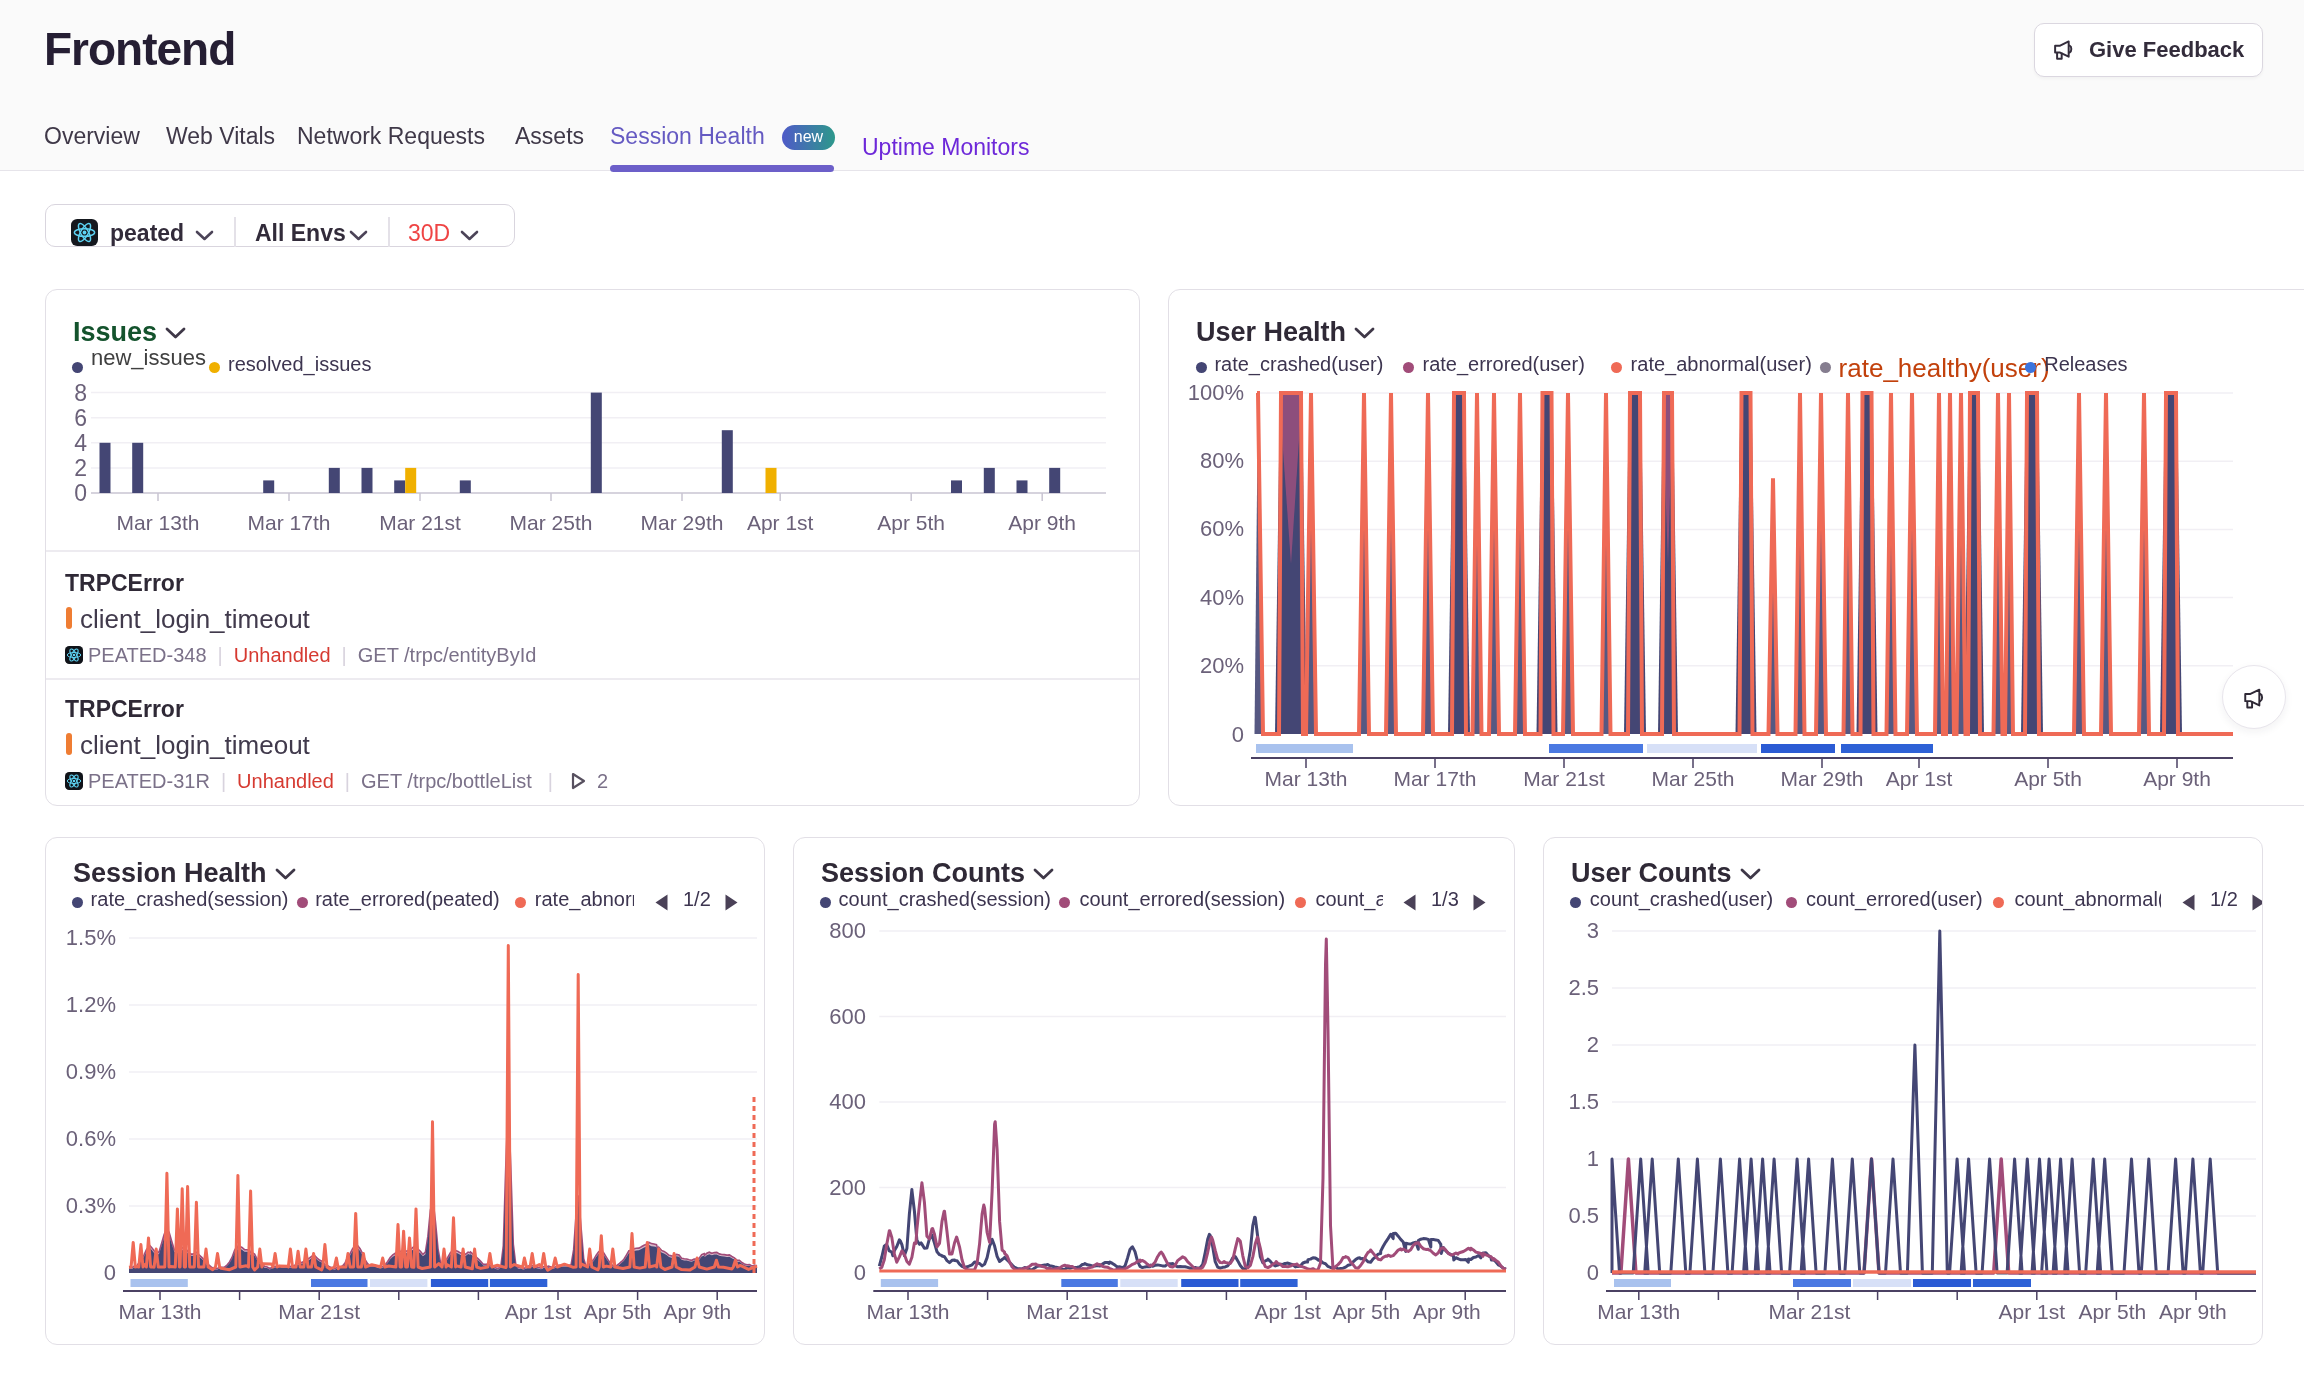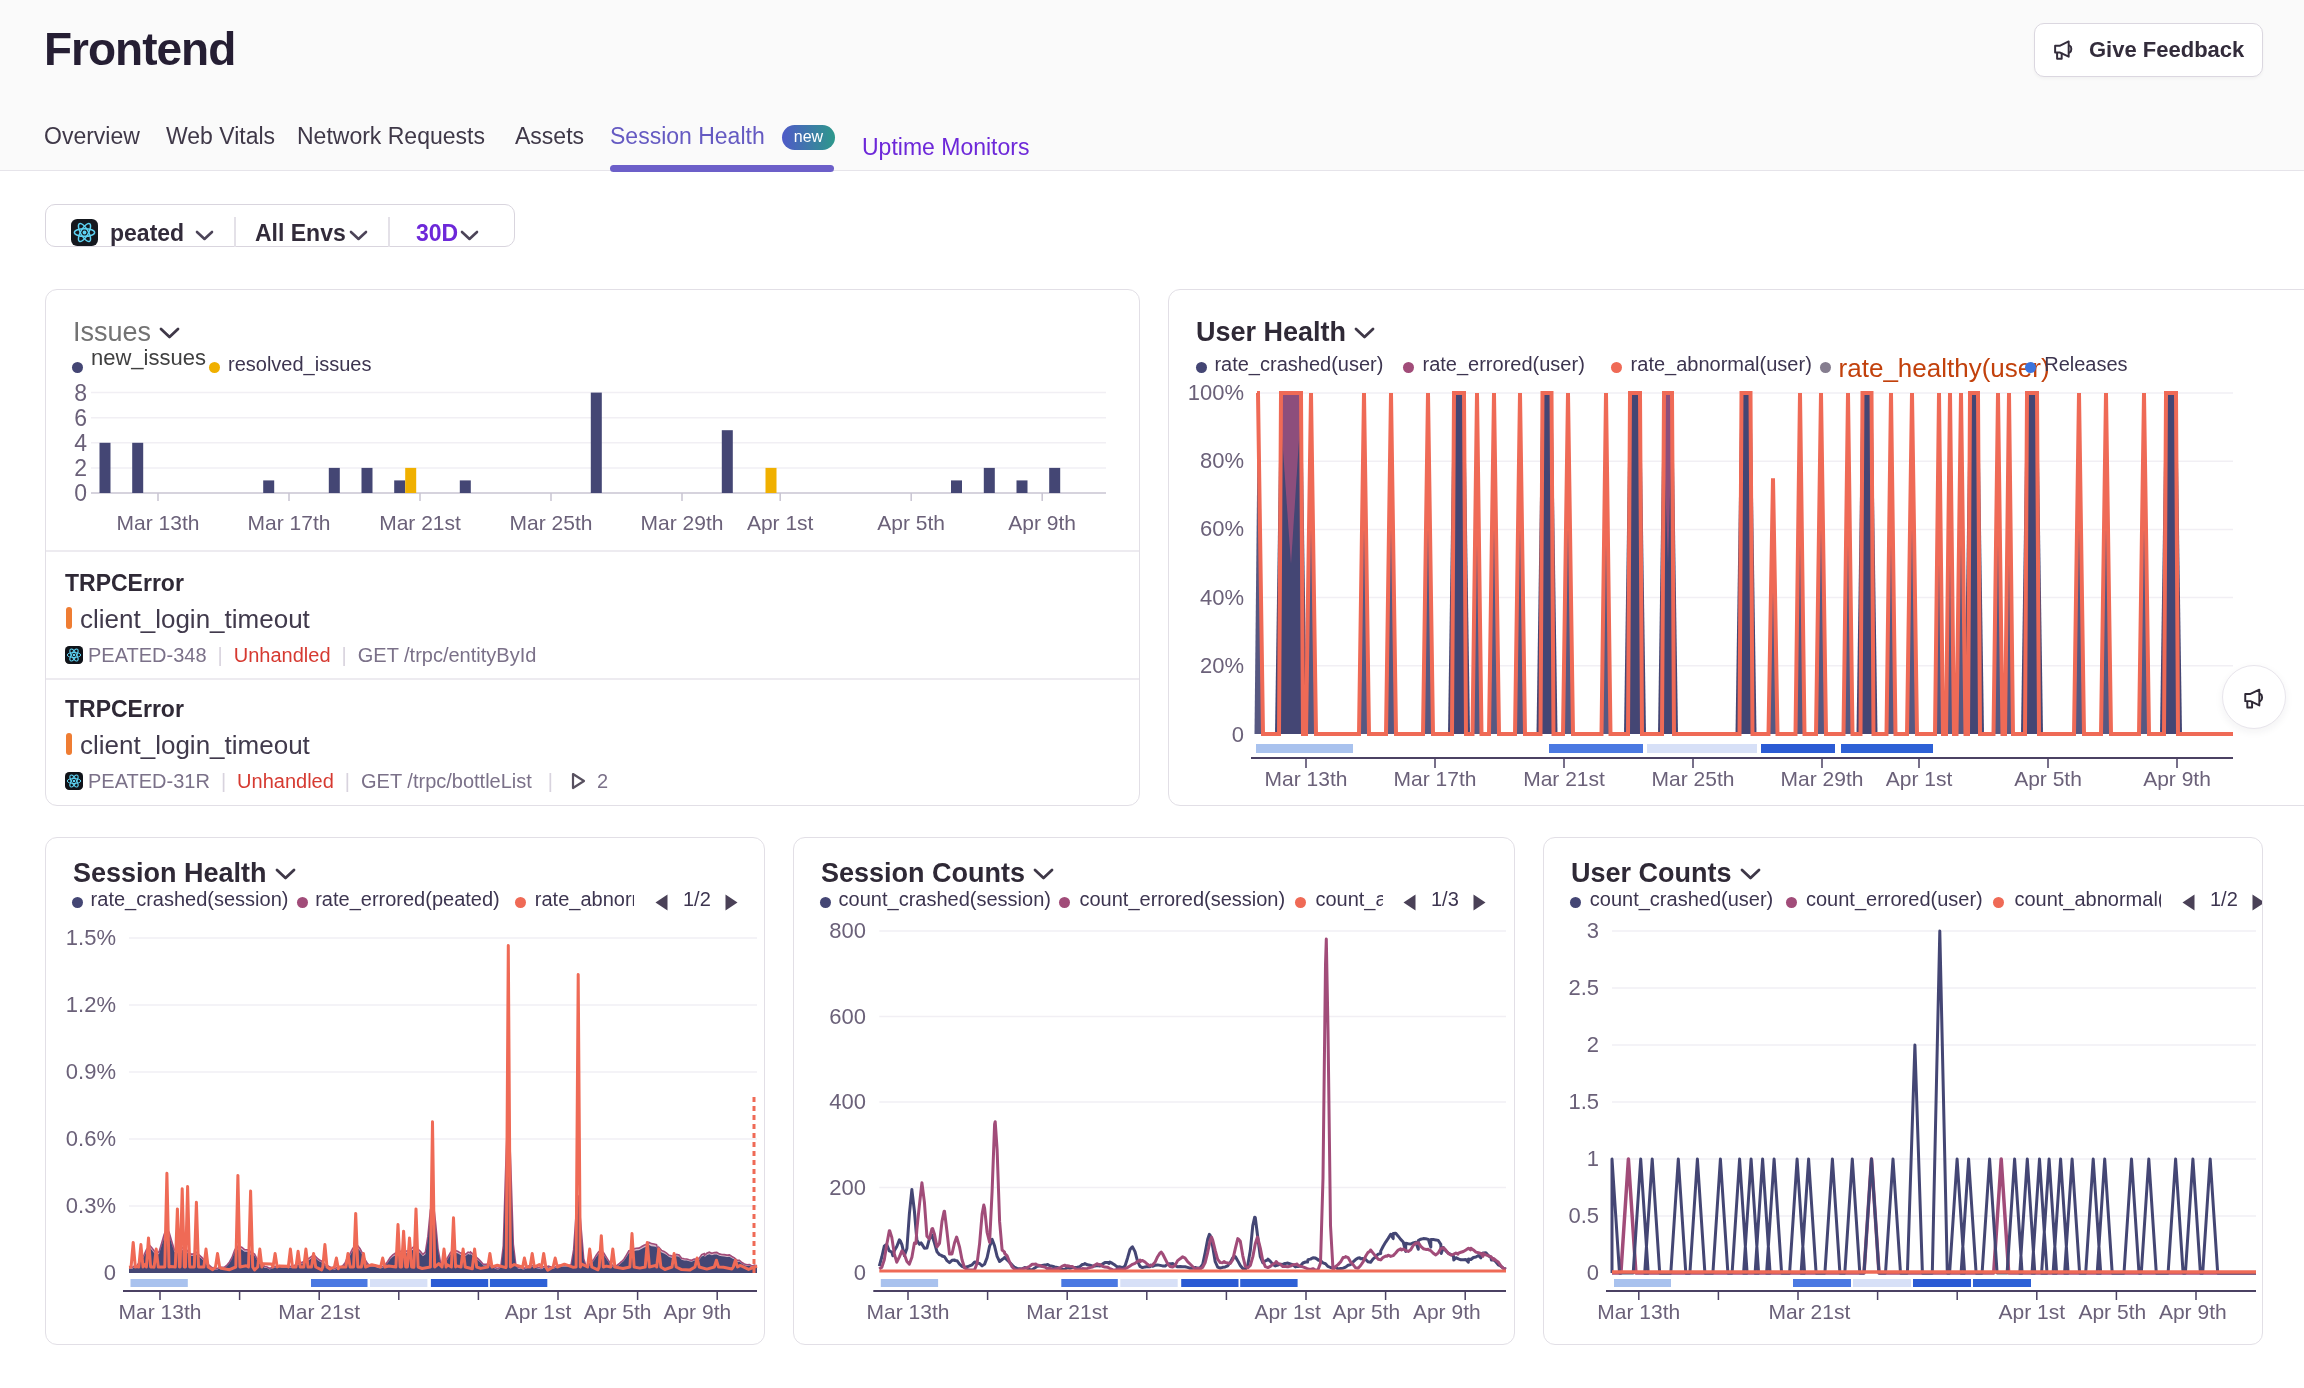--- a/index.html
+++ b/index.html
@@ -35,27 +35,27 @@
 <span style="position:absolute;left:64px;top:15px;font-size:23px;font-weight:700;color:#322b3a">peated</span>
 <span style="position:absolute;left:149px;top:22px"><svg width="19" height="11" viewBox="0 0 19 11" fill="none">
         <path d="M2 2 L9.5 9 L17 2" stroke="#4c4458" stroke-width="2.6" stroke-linecap="round" stroke-linejoin="round"></path>
       </svg></span>
 <span style="position:absolute;left:188px;top:12px;width:1.5px;height:30px;background:#e4e1e8"></span>
 <span style="position:absolute;left:209px;top:15px;font-size:23px;font-weight:700;color:#322b3a">All Envs</span>
 <span style="position:absolute;left:303px;top:22px"><svg width="19" height="11" viewBox="0 0 19 11" fill="none">
         <path d="M2 2 L9.5 9 L17 2" stroke="#4c4458" stroke-width="2.6" stroke-linecap="round" stroke-linejoin="round"></path>
       </svg></span>
 <span style="position:absolute;left:342px;top:12px;width:1.5px;height:30px;background:#e4e1e8"></span>
-<span style="position:absolute;left:370px;top:15px;font-size:23px;font-weight:700;color:#6d28d9">30D</span>
+<span style="position:absolute;left:362px;top:15px;font-size:23px;font-weight:400;color:#ef4444">30D</span>
 <span style="position:absolute;left:414px;top:22px"><svg width="19" height="11" viewBox="0 0 19 11" fill="none">
         <path d="M2 2 L9.5 9 L17 2" stroke="#4c4458" stroke-width="2.6" stroke-linecap="round" stroke-linejoin="round"></path>
       </svg></span>
 </div>
 <div class="card" style="left:45px;top:289px;width:1095px;height:517px;overflow:hidden">
-    <div style="position:absolute;left:27px;top:24.5px;font-size:27px;font-weight:400;color:#737373;white-space:nowrap">Issues<span style="display:inline-block;margin-left:8px;vertical-align:2px"><svg width="21" height="12" viewBox="0 0 21 12" fill="none">
+    <div style="position:absolute;left:27px;top:24.5px;font-size:27px;font-weight:700;color:#14532d;white-space:nowrap">Issues<span style="display:inline-block;margin-left:8px;vertical-align:2px"><svg width="21" height="12" viewBox="0 0 21 12" fill="none">
           <path d="M2 2 L10.5 10 L19 2" stroke="#3f3848" stroke-width="2.8" stroke-linecap="round" stroke-linejoin="round"></path>
         </svg></span></div>
     <span style="position:absolute;left:25.5px;top:71.5px;width:11.0px;height:11.0px;border-radius:50%;background:#444674"></span>
     <span style="position:absolute;left:45px;top:55px;font-size:22px;color:#404040;white-space:nowrap">new_issues</span>
     <span style="position:absolute;left:162.5px;top:71.5px;width:11.0px;height:11.0px;border-radius:50%;background:#f0b000"></span>
     <span style="position:absolute;left:182px;top:62.6px;font-size:20px;color:#3d3550;white-space:nowrap">resolved_issues</span>
     <svg width="1095" height="517" style="position:absolute;left:0;top:0">
       <line x1="45.0" y1="177.9" x2="1060.0" y2="177.9" stroke="#f1eff4" stroke-width="1.5"></line>
       <line x1="45.0" y1="152.8" x2="1060.0" y2="152.8" stroke="#f1eff4" stroke-width="1.5"></line>
       <line x1="45.0" y1="127.7" x2="1060.0" y2="127.7" stroke="#f1eff4" stroke-width="1.5"></line>

